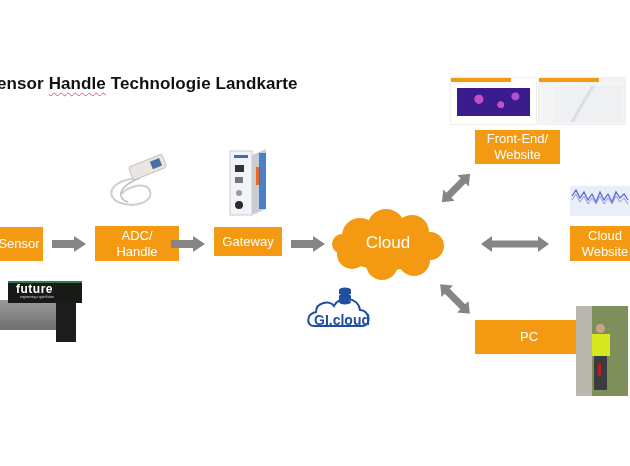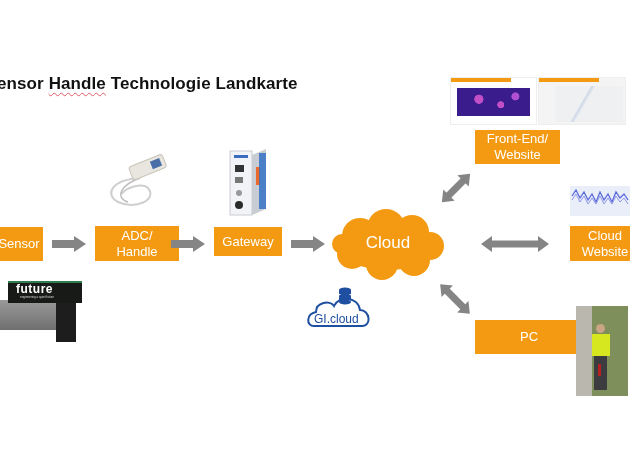--- a/index.html
+++ b/index.html
@@ -93,21 +93,21 @@
 <svg style="left:304px;top:284px;" width="70" height="48">
   <path d="M10 42 C 2 42, 2 30, 12 28 C 12 18, 26 16, 30 22 C 34 12, 54 12, 56 26 C 66 26, 68 42, 58 42 Z" fill="#fff" stroke="#1f4fa0" stroke-width="2"></path>
   <g fill="#1f4fa0">
     <ellipse cx="41" cy="6" rx="6" ry="2.5"></ellipse>
     <rect x="35" y="6" width="12" height="4"></rect>
     <ellipse cx="41" cy="12" rx="6" ry="2.5"></ellipse>
     <rect x="35" y="12" width="12" height="4"></rect>
     <ellipse cx="41" cy="18" rx="6" ry="2.5"></ellipse>
   </g>
 </svg>
-<div class="abs" style="left:314px;top:312px;font-size:12px;font-weight:normal;color:#1f4fa0;">GI.cloud</div>
+<div class="abs" style="left:314px;top:312px;font-size:14px;font-weight:bold;color:#1f4fa0;">GI.cloud</div>
 
 <div class="abs" style="left:0;top:278px;width:100px;height:70px;">
   <div class="abs" style="left:0;top:22px;width:62px;height:30px;background:linear-gradient(#9a9a9a,#6f6f6f);"></div>
   <div class="abs" style="left:56px;top:18px;width:20px;height:46px;background:#1d1d1d;"></div>
   <div class="abs" style="left:8px;top:3px;width:74px;height:20px;background:#181a18;border-top:2px solid #2f7d4f;"></div>
   <div class="abs" style="left:16px;top:4px;color:#fff;font-size:12px;font-weight:bold;letter-spacing:0.5px;">future</div>
   <div class="abs" style="left:20px;top:17px;color:#ddd;font-size:3px;">engineering a quiet future</div>
 </div>
 
 <div class="abs" style="left:450px;top:77px;width:85px;height:46px;background:#fff;border:1px solid #eee;">

